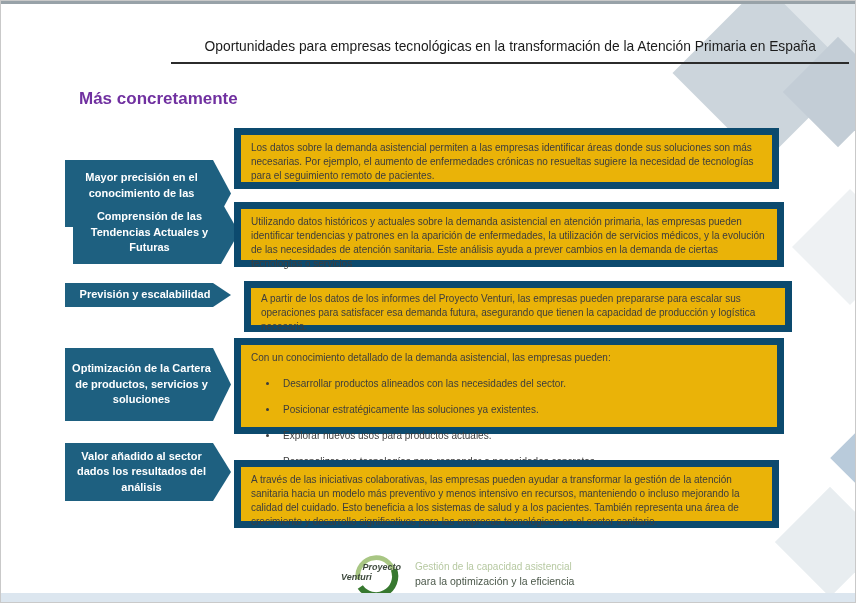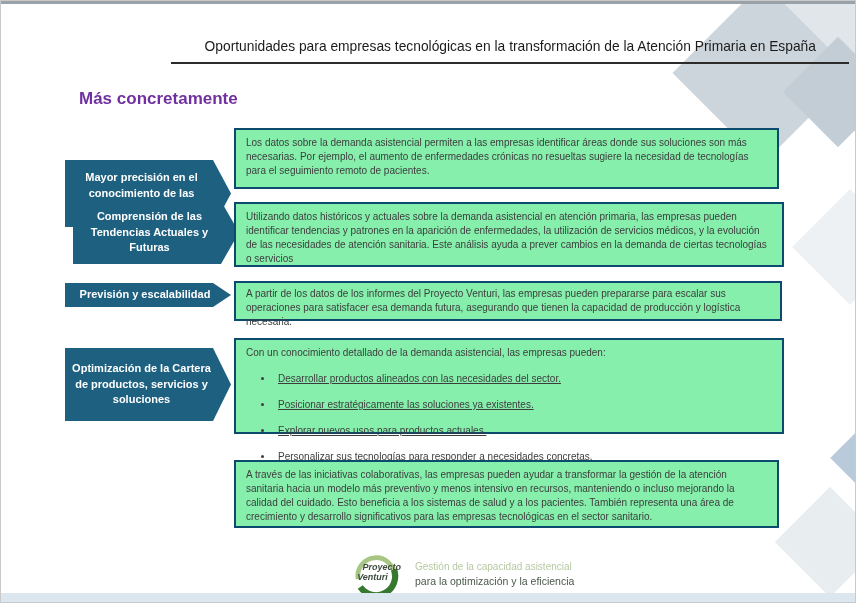--- a/index.html
+++ b/index.html
@@ -25,41 +25,41 @@
   .title-underline { position:absolute; left:170px; top:61px; width:678px; height:2px; background:#2b2b2b; }
 
   .subtitle { position:absolute; left:78px; top:88px; font-size:17px; font-weight:bold; color:#7030A0; }
 
   .label { position:absolute; background:#1E6080; color:#ffffff; font-weight:bold; font-size:11px;
            line-height:1.4; display:flex; align-items:center; justify-content:center; text-align:center;
            padding:3px 20px 3px 7px; box-sizing:border-box;
            clip-path:polygon(0 0, calc(100% - 18px) 0, 100% 50%, calc(100% - 18px) 100%, 0 100%); }
   .label.nowrap { white-space:nowrap; padding:3px 10px 3px 4px; }
 
-  .box { position:absolute; background:#86efac; border:2px solid #0c4a6e; color:#3d3d3d;
+  .box { position:absolute; background:#eab308; border:7px solid #0c4a6e; color:#3d3d3d;
          font-size:10px; line-height:1.4; padding:6px 10px; box-sizing:border-box; }
   .box ul { margin:5px 0 0 28px; padding:0; }
-  .box li { margin:12px 0 3px 0; padding-left:4px;text-decoration:underline; }
+  .box li { margin:12px 0 3px 0; padding-left:4px; }
 
   .l1 { left:64px; top:119px; width:166px; height:67px;margin-top:40px; }
   .b1 { left:233px; top:127px; width:545px; height:61px; }
   .l2 { left:64px; top:200px; width:166px; height:63px;margin-left:8px; }
   .b2 { left:233px; top:201px; width:550px; height:65px; }
   .l3 { left:64px; top:282px; width:166px; height:24px; }
-  .b3 { left:233px; top:280px; width:548px; height:40px; padding-top:4px; padding-bottom:0; }
+  .b3 { left:243px; top:280px; width:548px; height:51px; padding-top:4px; padding-bottom:0; }
   .l4 { left:64px; top:347px; width:166px; height:73px; }
   .b4 { left:233px; top:337px; width:550px; height:96px; }
   .l5 { left:64px; top:442px; width:166px; height:58px; }
   .b5 { left:233px; top:437px; width:545px; height:68px;margin-top:22px; }
 
   .logo { position:absolute; left:340px; top:551px; width:250px; height:50px; z-index:4; }
   .logo svg { position:absolute; left:12px; top:1px; }
   .logo-name { position:absolute; left:0; top:11px; width:60px; text-align:right;
                font-style:italic; font-weight:bold; font-size:9px; color:#3e4a3e; line-height:1; }
-  .logo-name2 { position:absolute; left:0; top:21px; width:63px; text-align:center;
+  .logo-name2 { position:absolute; left:0; top:21px; width:63px; text-align:left;
                 font-style:italic; font-weight:bold; font-size:9px; color:#3e4a3e; line-height:1; }
   .tagline1 { position:absolute; left:74px; top:9px; font-size:10px; color:#b7c9a2; white-space:nowrap; }
   .tagline2 { position:absolute; left:74px; top:23px; font-size:10.5px; color:#4b584a; white-space:nowrap; }
 </style>
 </head>
 <body>
 
 <div class="slide">
   <div class="topband"></div>
 
@@ -94,20 +94,21 @@
     <div class="box b4">
       <div>Con un conocimiento detallado de la demanda asistencial, las empresas pueden:</div>
       <ul>
         <li>Desarrollar productos alineados con las necesidades del sector.</li>
         <li>Posicionar estratégicamente las soluciones ya existentes.</li>
         <li>Explorar nuevos usos para productos actuales.</li>
         <li>Personalizar sus tecnologías para responder a necesidades concretas.</li>
       </ul>
     </div>
 
+    <div class="label l5">Valor añadido al sector dados los resultados del análisis</div>
     <div class="box b5">A través de las iniciativas colaborativas, las empresas pueden ayudar a transformar la gestión de la atención sanitaria hacia un modelo más preventivo y menos intensivo en recursos, manteniendo o incluso mejorando la calidad del cuidado. Esto beneficia a los sistemas de salud y a los pacientes. También representa una área de crecimiento y desarrollo significativos para las empresas tecnológicas en el sector sanitario.</div>
 
     <div class="logo">
       <svg width="46" height="46" viewBox="0 0 48 48">
         <path d="M5.3 27.3 A19 19 0 1 1 43 24" fill="none" stroke="#A8C683" stroke-width="5"></path>
         <path d="M42.8 17.2 A20 20 0 0 1 7.6 35.5" fill="none" stroke="#37782F" stroke-width="6.5"></path>
       </svg>
       <div class="logo-name">Proyecto</div>
       <div class="logo-name2">Venturi</div>
       <div class="tagline1">Gestión de la capacidad asistencial</div>

